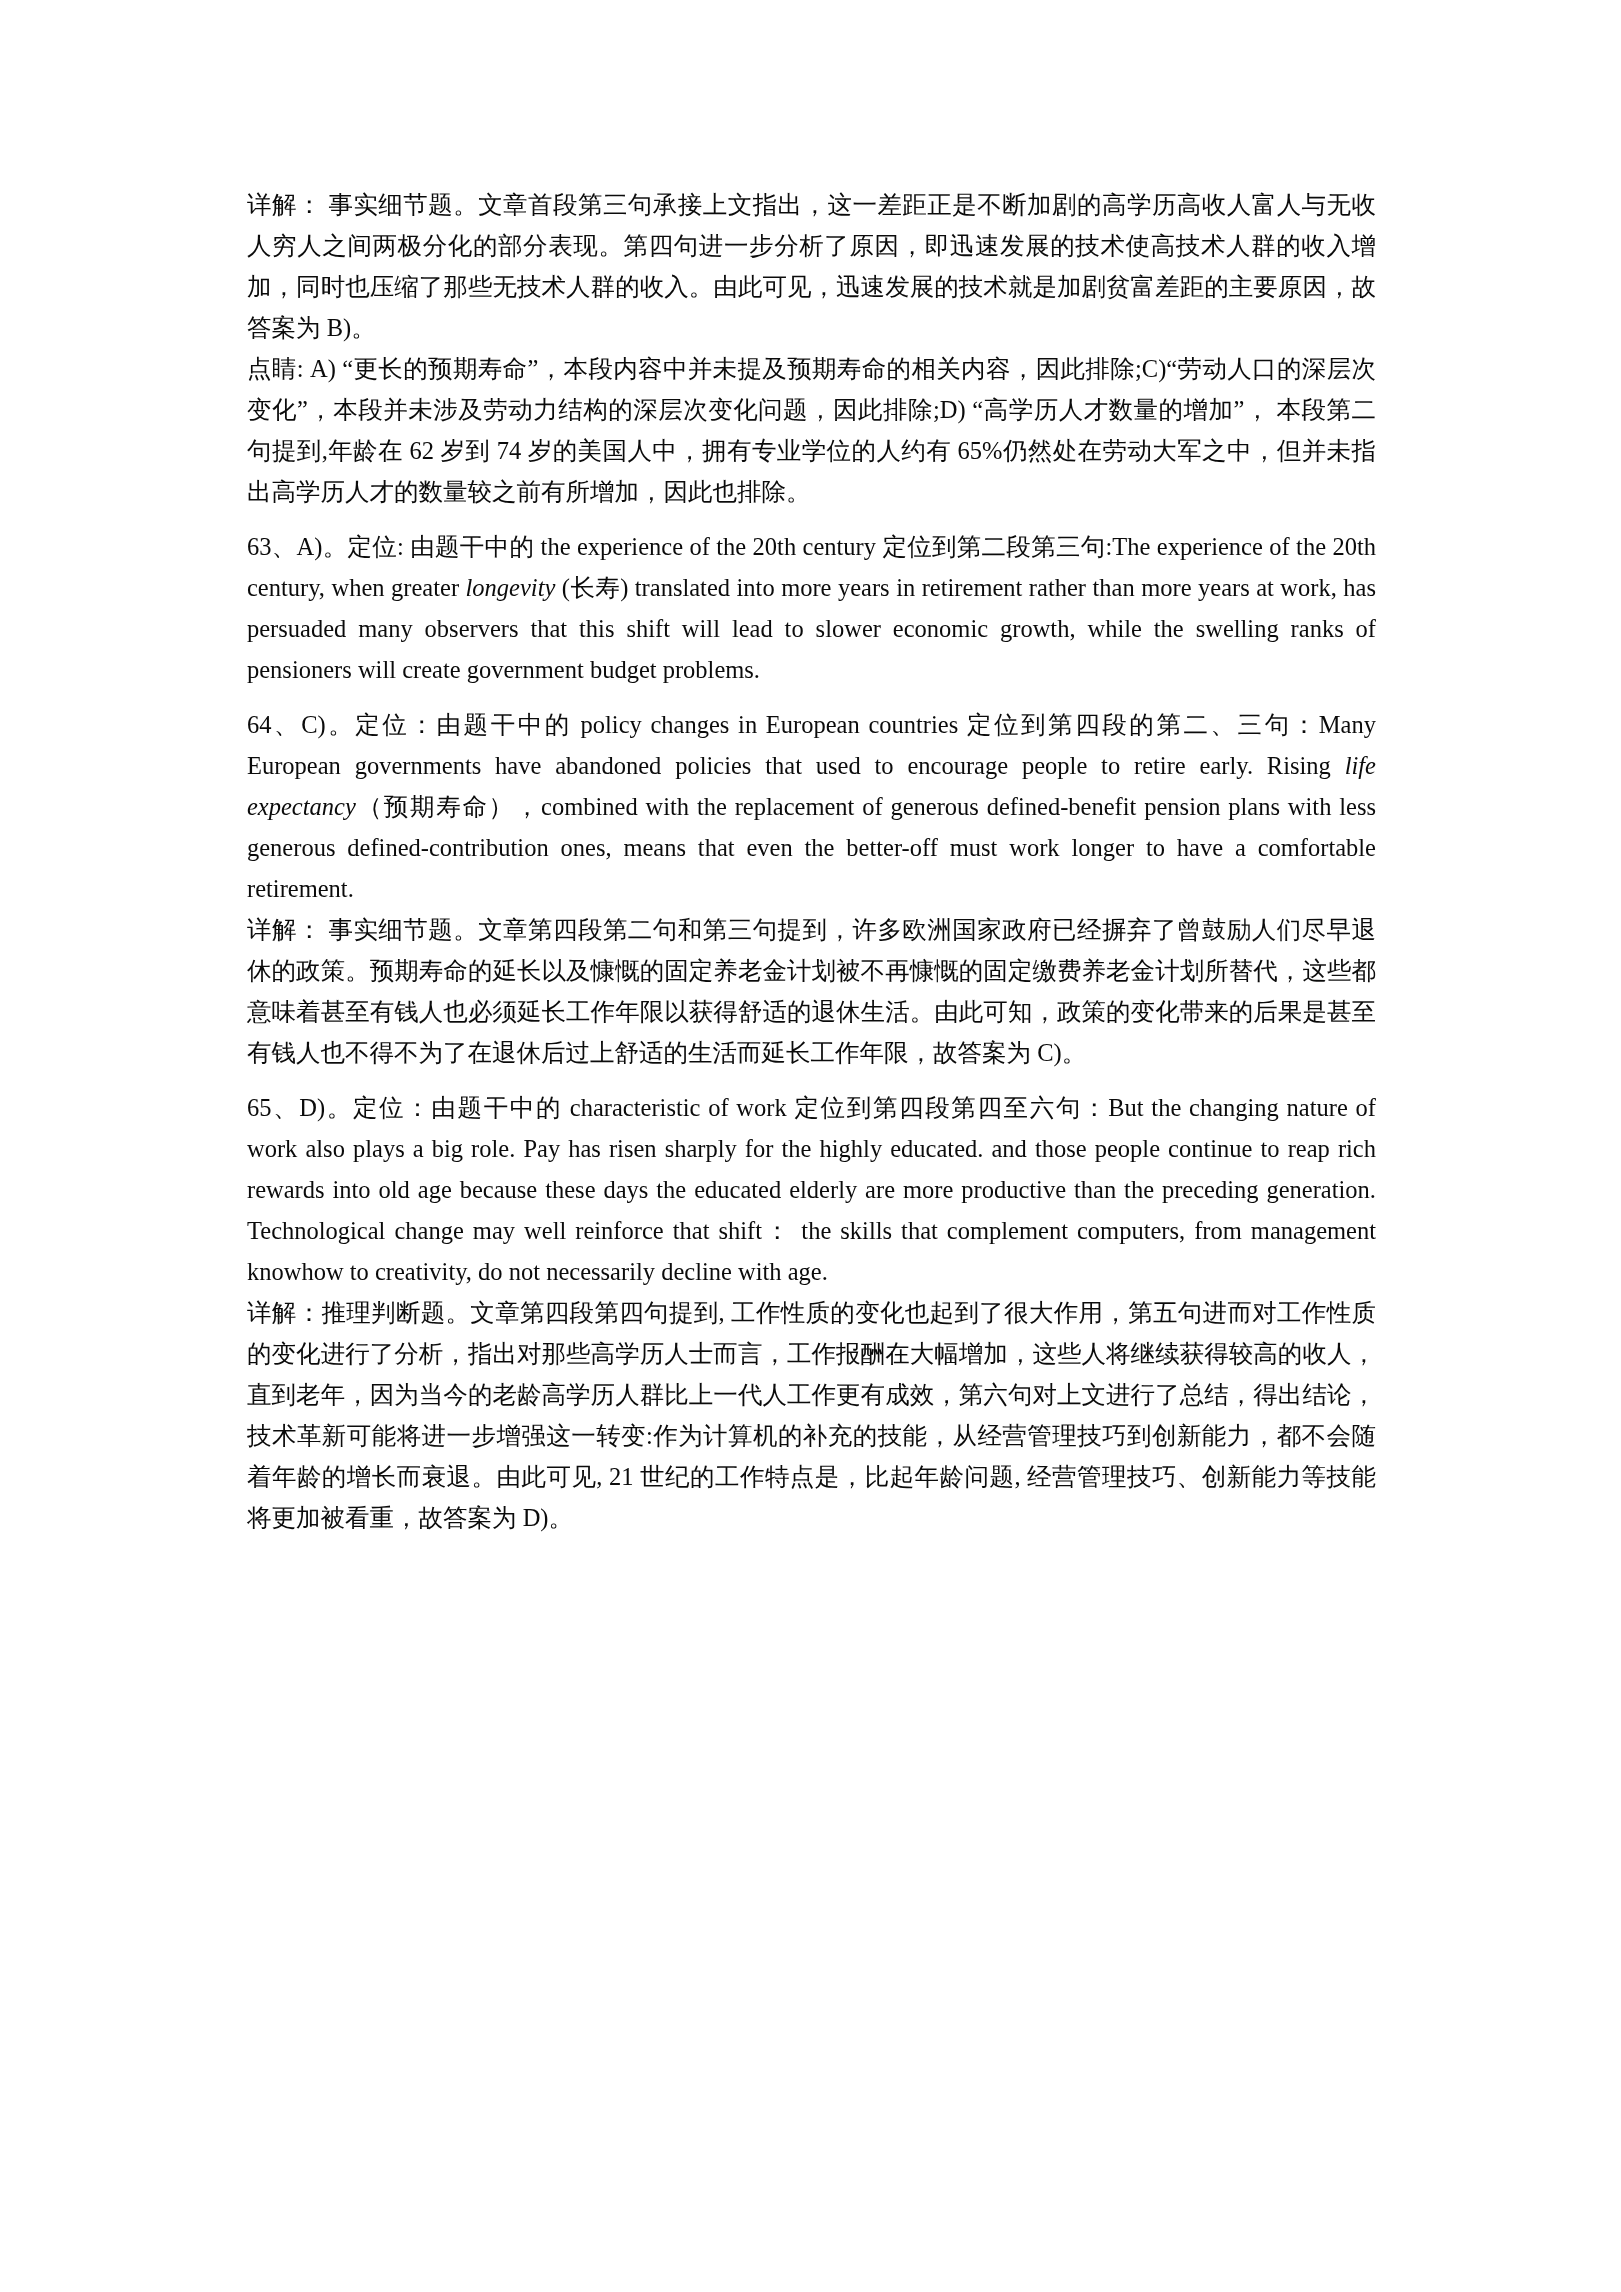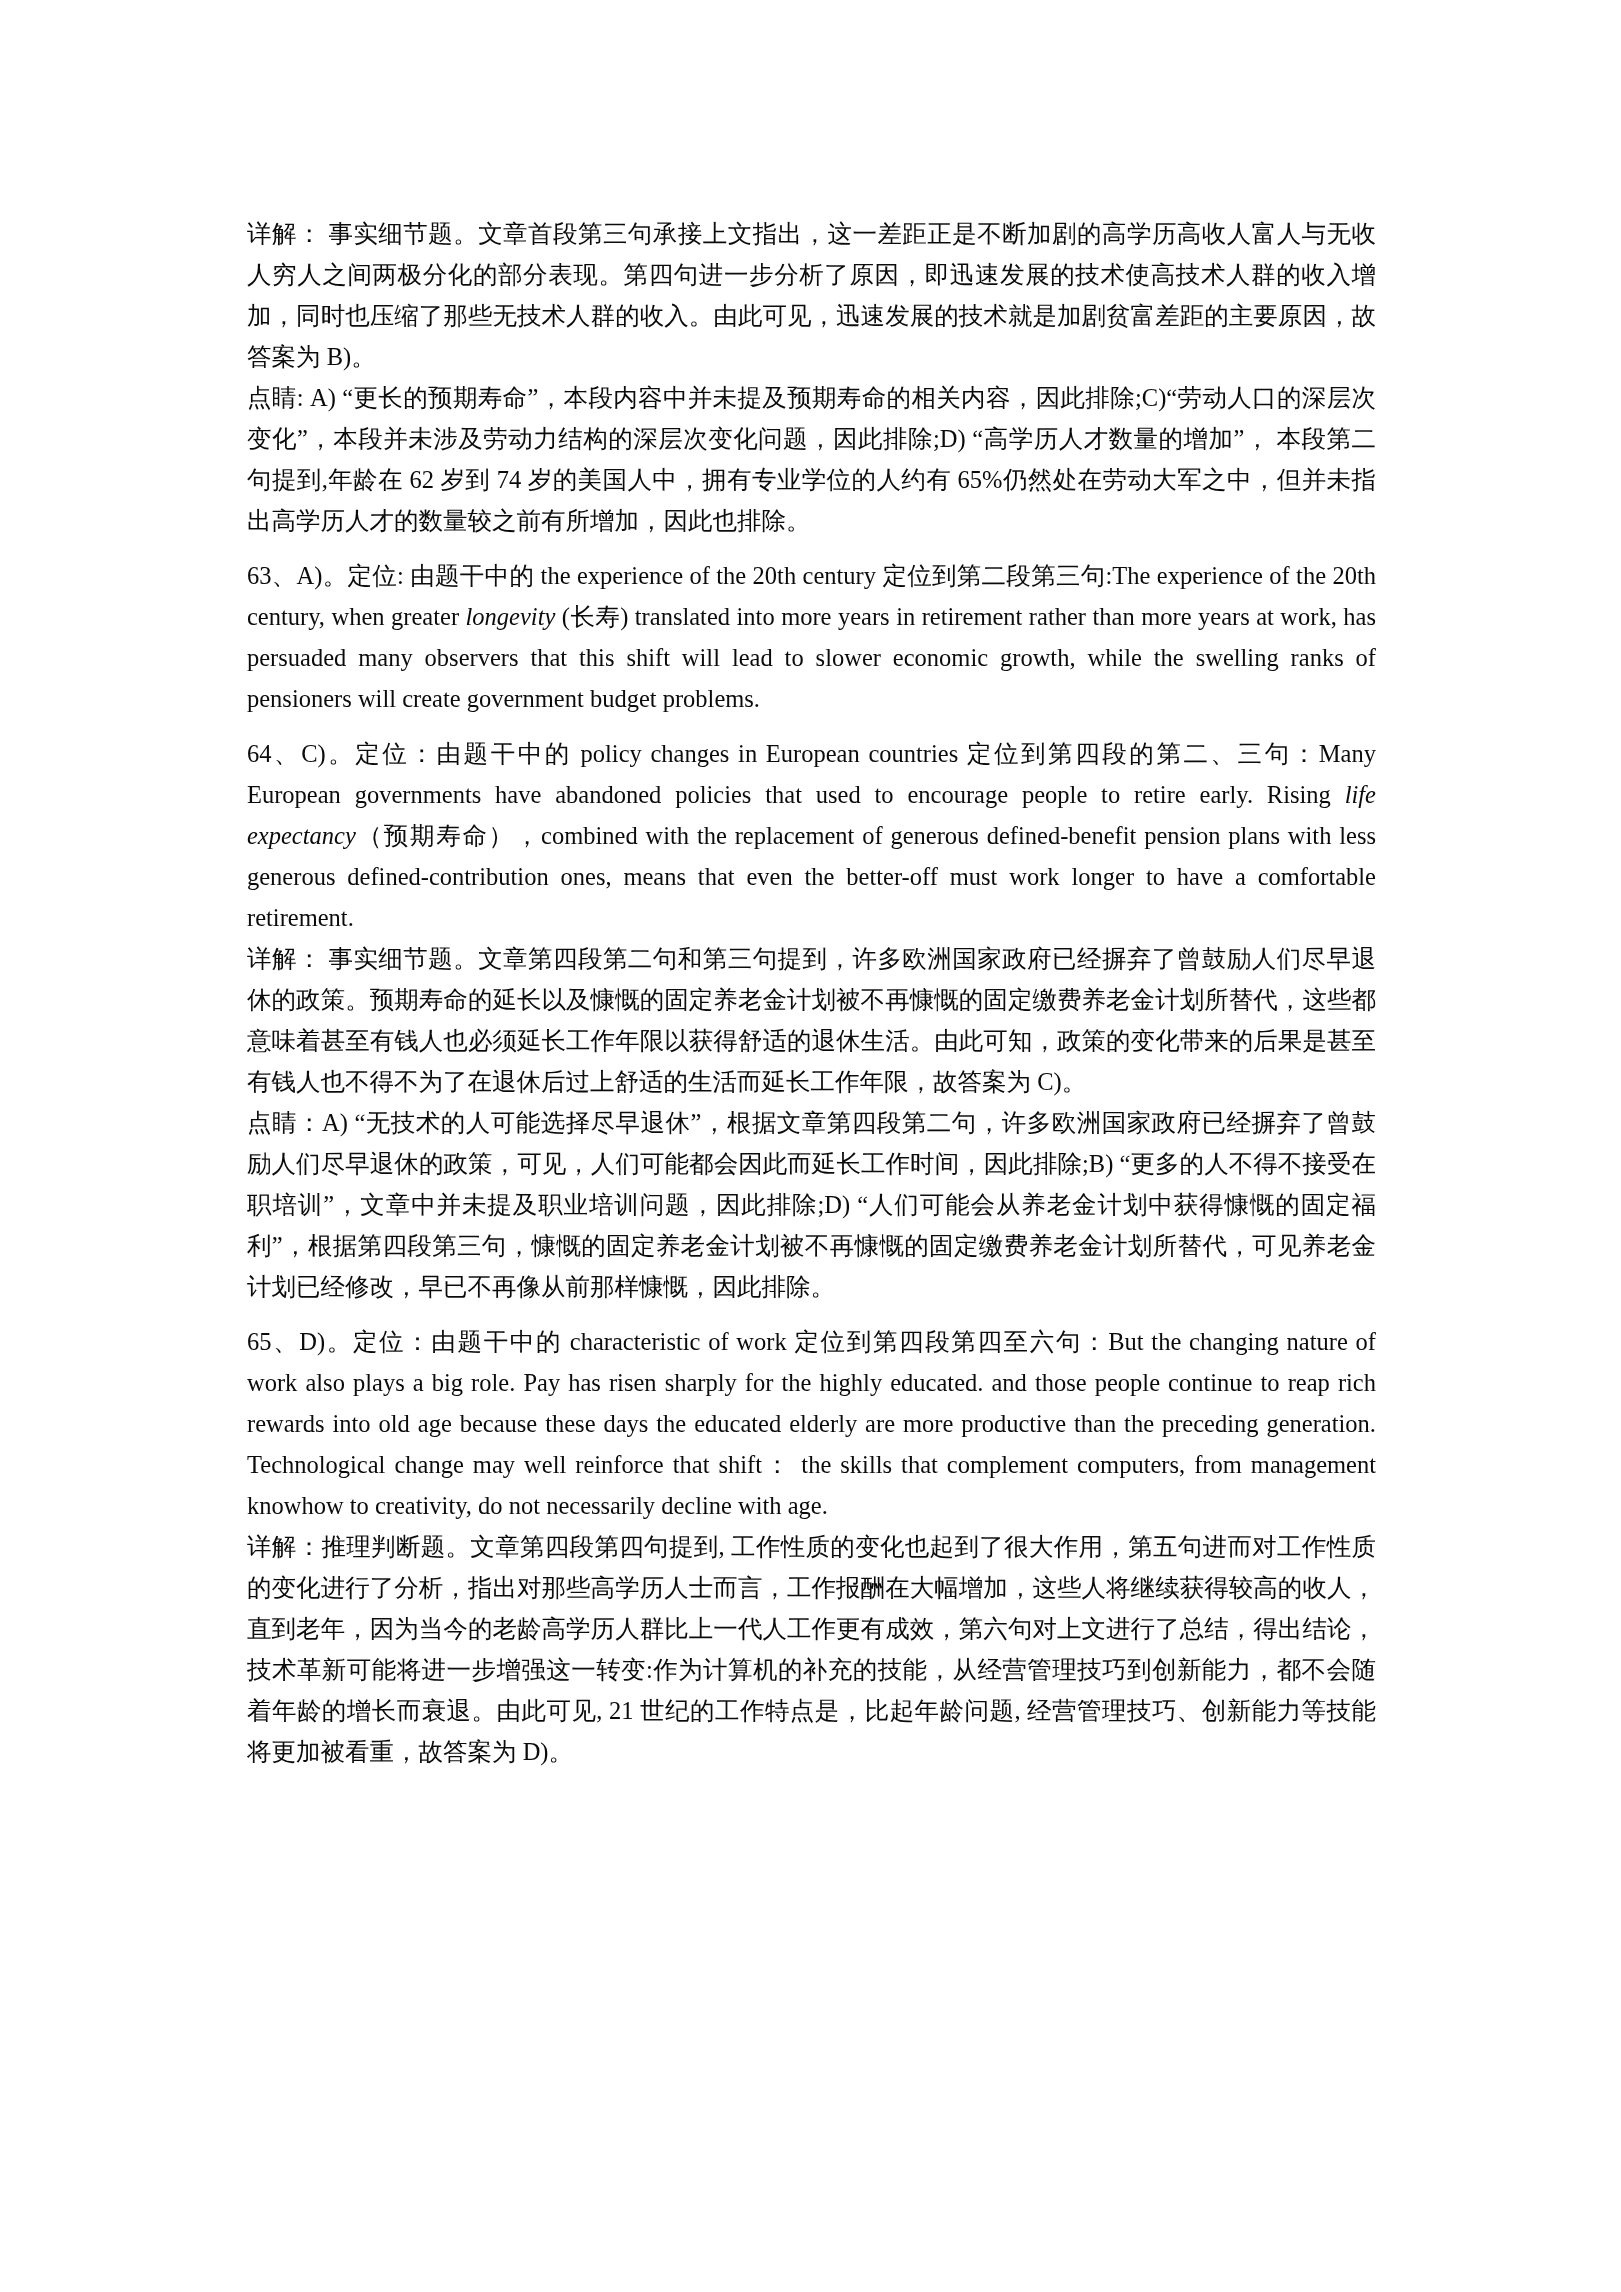--- a/index.html
+++ b/index.html
@@ -6,21 +6,21 @@
   .page{
     position:relative;
     width:1621px;
     height:2293px;
     background:#ffffff;
     overflow:hidden;
   }
   .content{
     position:absolute;
     left:247px;
-    top:213px;
+    top:184px;
     width:1129px;
     font-family:"Liberation Serif","DejaVu Serif",serif;
     font-size:24.5px;
     line-height:41px;
     color:#0b0b0b;
     text-align:justify;
     text-align-last:left;
   }
   .para{margin:0;padding:0;}
   .q-start{margin-top:14px;}
@@ -37,21 +37,20 @@
     <p class="para"><span>点睛: A) “更长的预期寿命”，本段内容中并未提及预期寿命的相关内容，因此排除;C)“劳动人口的深层次变化”，本段并未涉及劳动力结构的深层次变化问题，因此排除;D) “高学历人才数量的增加”， 本段第二句提到,年龄在 62 岁到 74 岁的美国人中，拥有专业学位的人约有 65%仍然处在劳动大军之中，但并未指出高学历人才的数量较之前有所增加，因此也排除。</span></p>
 
     <p class="para q-start"><span>63、A)。定位: 由题干中的 the experience of the 20th century 定位到第二段第三句:The experience of the 20th century, when greater </span><span class="it">longevity</span><span> (长寿) translated into more years in retirement rather than more years at work, has persuaded many observers that this shift will lead to slower economic growth, while the swelling ranks of pensioners will create government budget problems.</span></p>
 
 
 
     <p class="para q-start"><span>64、C)。定位：由题干中的 policy changes in European countries 定位到第四段的第二、三句：Many European governments have abandoned policies that used to encourage people to retire early. Rising </span><span class="it">life expectancy</span><span>（预期寿命），combined with the replacement of generous defined-benefit pension plans with less generous defined-contribution ones, means that even the better-off must work longer to have a comfortable retirement.</span></p>
 
     <p class="para"><span>详解： 事实细节题。文章第四段第二句和第三句提到，许多欧洲国家政府已经摒弃了曾鼓励人们尽早退休的政策。预期寿命的延长以及慷慨的固定养老金计划被不再慷慨的固定缴费养老金计划所替代，这些都意味着甚至有钱人也必须延长工作年限以获得舒适的退休生活。由此可知，政策的变化带来的后果是甚至有钱人也不得不为了在退休后过上舒适的生活而延长工作年限，故答案为 C)。</span></p>
 
-    <p class="para"><span>点睛：A) “无技术的人可能选择尽早退休”，根据文章第四段第二句，许多欧洲国家政府已经摒弃了曾鼓励人们尽早退休的政策，可见，人们可能都会因此而延长工作时间，因此排除;B) “更多的人不得不接受在职培训”，文章中并未提及职业培训问题，因此排除;D) “人们可能会从养老金计划中获得慷慨的固定福利”，根据第四段第三句，慷慨的固定养老金计划被不再慷慨的固定缴费养老金计划所替代，可见养老金计划已经修改，早已不再像从前那样慷慨，因此排除。</span></p>
 
     <p class="para q-start"><span>65、D)。定位：由题干中的 characteristic of work 定位到第四段第四至六句：But the changing nature of work also plays a big role. Pay has risen sharply for the highly educated. and those people continue to reap rich rewards into old age because these days the educated elderly are more productive than the preceding generation. Technological change may well reinforce that shift： the skills that complement computers, from management knowhow to creativity, do not necessarily decline with age.</span></p>
 
     <p class="para"><span>详解：推理判断题。文章第四段第四句提到, 工作性质的变化也起到了很大作用，第五句进而对工作性质的变化进行了分析，指出对那些高学历人士而言，工作报酬在大幅增加，这些人将继续获得较高的收人，直到老年，因为当今的老龄高学历人群比上一代人工作更有成效，第六句对上文进行了总结，得出结论，技术革新可能将进一步增强这一转变:作为计算机的补充的技能，从经营管理技巧到创新能力，都不会随着年龄的增长而衰退。由此可见, 21 世纪的工作特点是，比起年龄问题, 经营管理技巧、创新能力等技能将更加被看重，故答案为 D)。</span></p>
 
 
   </div>
 </div>
 
 

